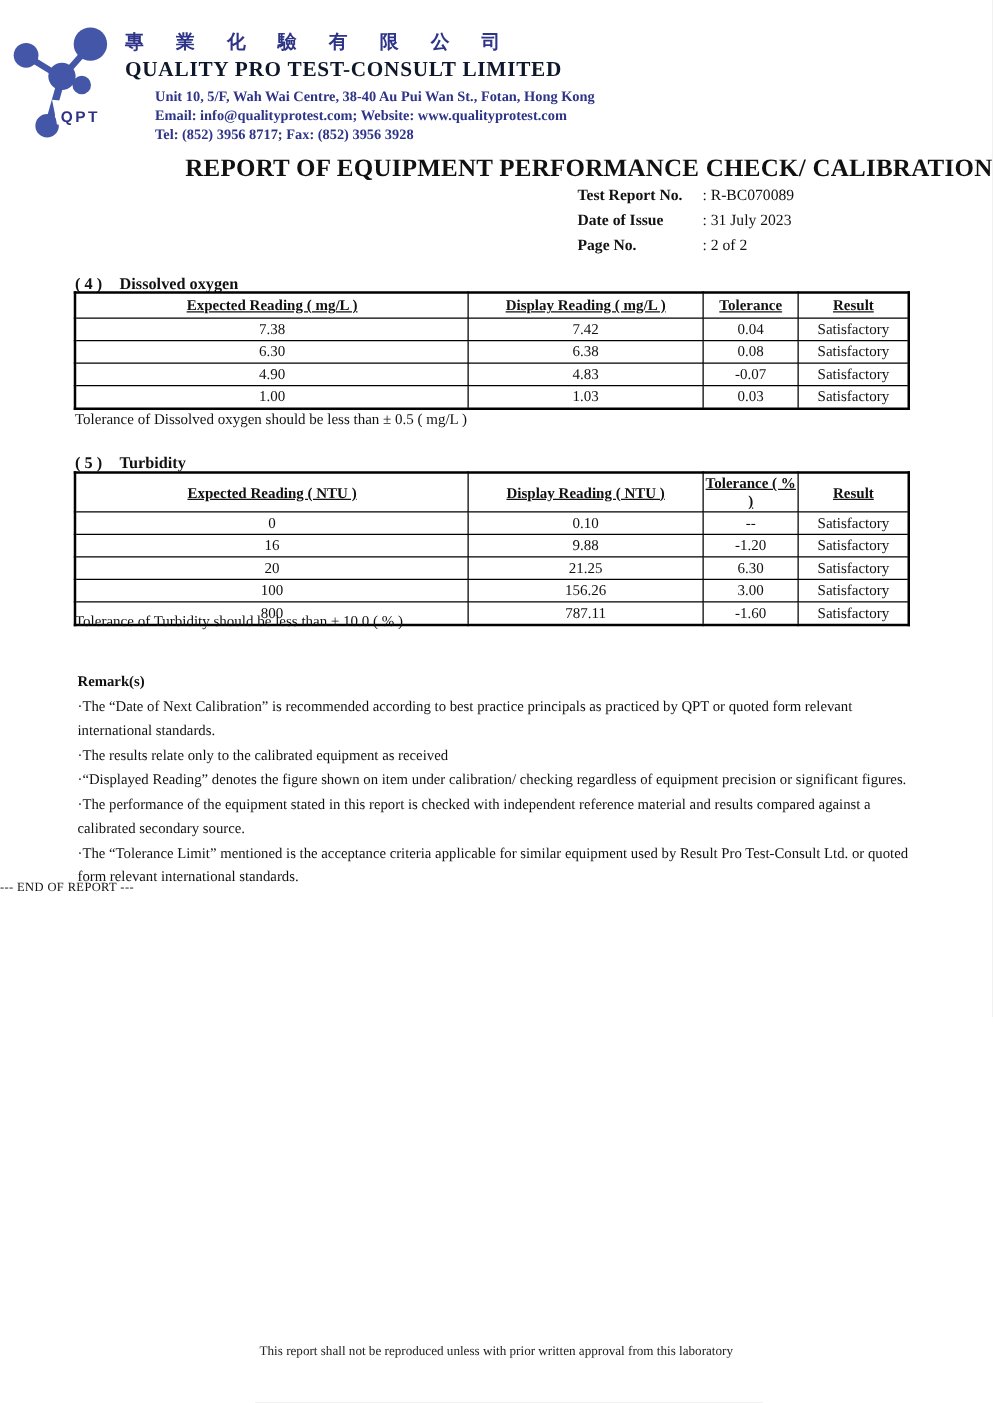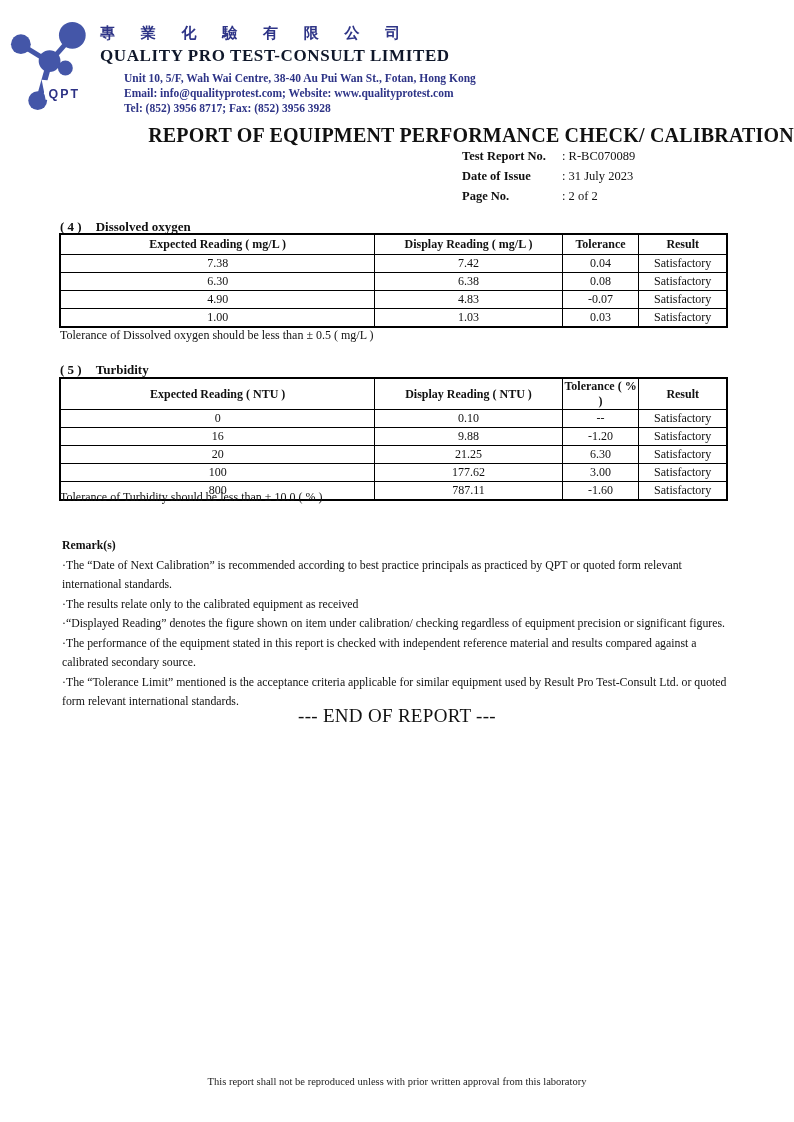--- a/index.html
+++ b/index.html
@@ -22,31 +22,31 @@
   .info-block{position:absolute;left:462px;top:149px;}
   .info-row{display:flex;height:20px;font-size:12.5px;}
   .info-label{width:100px;font-weight:bold;}
   .info-value{margin-left:0;}
   
   .sec-heading{position:absolute;left:60px;font-size:13px;font-weight:bold;}
   .sec-heading .num{margin-right:14px;}
   table.cal{position:absolute;left:59px;width:669px;border-collapse:collapse;
     border:2px solid #000;font-size:12px;table-layout:fixed;}
   table.cal th,table.cal td{border:1px solid #000;text-align:center;padding:0;}
-  table.cal th{height:19px;font-weight:bold;}
+  table.cal th{height:19px;font-weight:bold;text-decoration:underline;}
   table.cal td{height:17px;}
   col.c1{width:47.2%;}col.c2{width:28.1%;}col.c3{width:11.5%;}col.c4{width:13.2%;}
   .note{position:absolute;left:60px;font-size:12px;}
   
   .remarks{position:absolute;left:62px;top:536px;width:668px;}
   .remarks-heading{font-size:12px;font-weight:bold;margin:0 0 6px 0;}
   .remarks p{margin:0;font-size:11.8px;line-height:19.5px;}
   
-  .end-report{position:absolute;left:0;top:705px;width:100%;text-align:center;
-    font-size:19px;letter-spacing:.3px;}
+  .end-report{position:absolute;left:0;top:705px;width:100%;text-align:left;
+    font-size:10px;letter-spacing:.3px;}
   .page-footer{position:absolute;left:0;top:1076px;width:100%;text-align:center;
     font-size:10.5px;color:#222;}
 </style>
 </head>
 <body>
 
 <div class="page">
 
   <svg class="logo" viewBox="0 0 95 98">
     <g stroke="#4456a8" stroke-width="5" fill="none">
@@ -171,21 +171,21 @@
         <td>Satisfactory</td>
       </tr>
       <tr>
         <td>20</td>
         <td>21.25</td>
         <td>6.30</td>
         <td>Satisfactory</td>
       </tr>
       <tr>
         <td>100</td>
-        <td>177.62</td>
+        <td>156.26</td>
         <td>3.00</td>
         <td>Satisfactory</td>
       </tr>
       <tr>
         <td>800</td>
         <td>787.11</td>
         <td>-1.60</td>
         <td>Satisfactory</td>
       </tr>
     </tbody>

